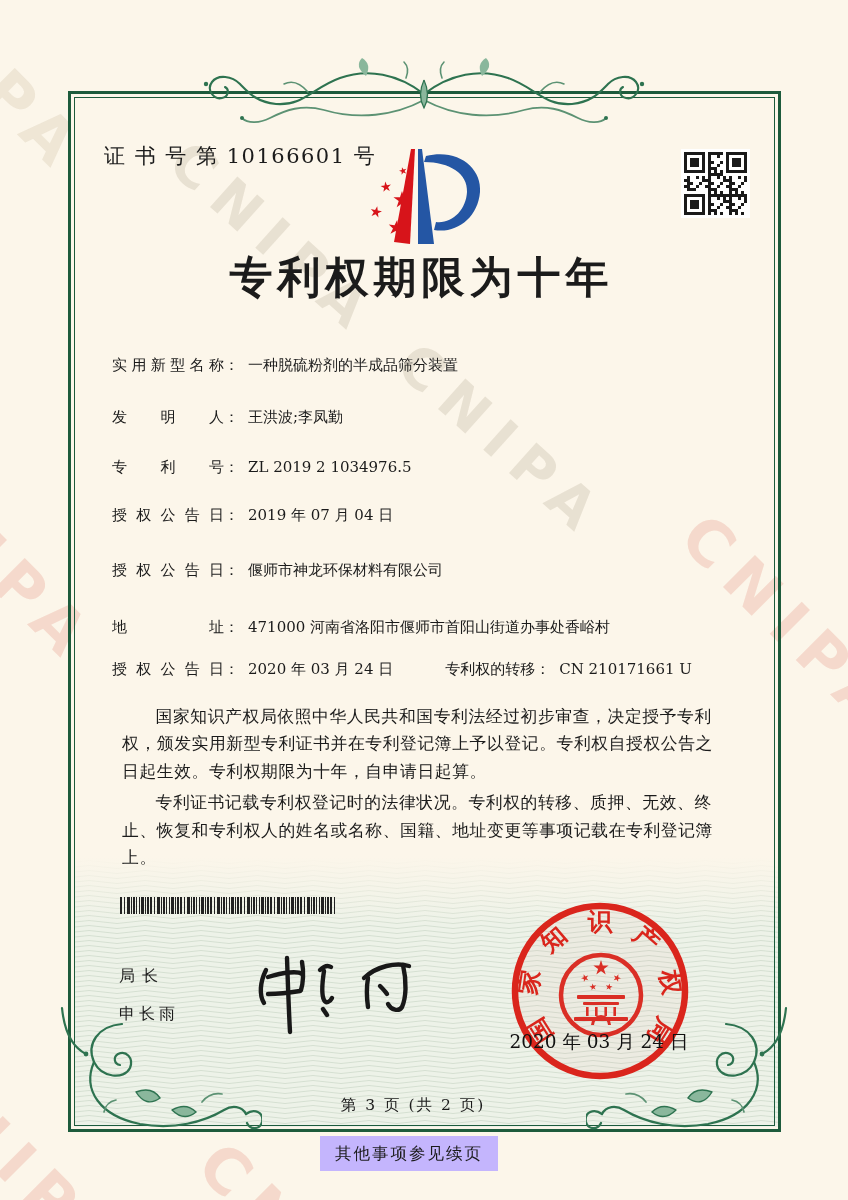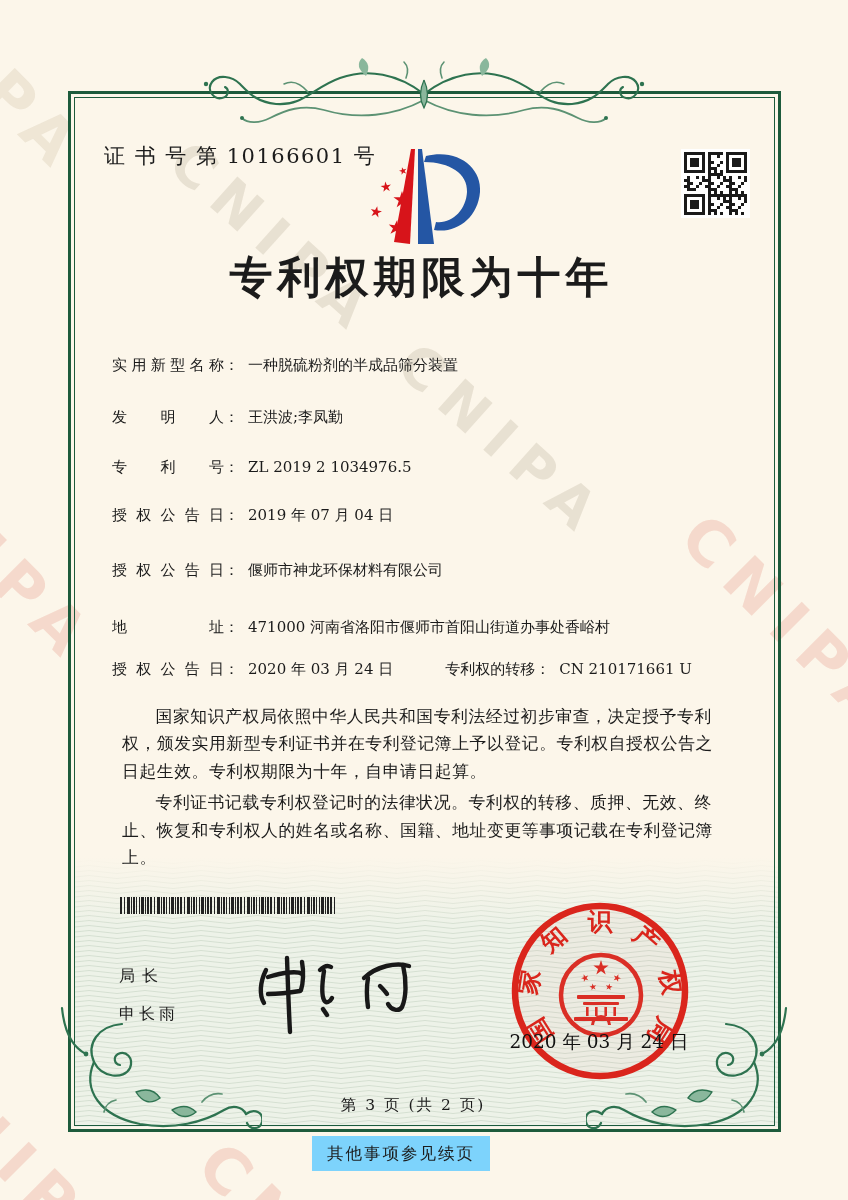--- a/index.html
+++ b/index.html
@@ -39,21 +39,21 @@
          line-height:27.4px;letter-spacing:0.6px;z-index:5;}
   .legal p{margin:4px;text-indent:2em;}
   
   .barcode{position:absolute;left:120px;top:897px;z-index:5;}
   .official{position:absolute;left:119px;font-size:16px;letter-spacing:7px;z-index:5;
             font-family:"DejaVu Sans","Liberation Sans",sans-serif;}
   .signature{position:absolute;left:250px;top:938px;z-index:6;}
   .seal{position:absolute;left:505px;top:896px;z-index:6;}
   .page-indicator{position:absolute;left:68px;top:1095px;width:690px;text-align:center;
                   font-size:15.5px;letter-spacing:2px;z-index:5;}
-  .note-box{position:absolute;left:312px;top:1136px;width:178px;height:35px;background:#7dd3fc;
+  .note-box{position:absolute;left:320px;top:1136px;width:178px;height:35px;background:#c4b5fd;
             z-index:5;display:flex;align-items:center;justify-content:center;
             font-size:16.5px;letter-spacing:2px;}
 </style>
 </head>
 <body>
 
 <div class="page">
 
   <svg width="0" height="0" style="position:absolute">
       <defs>

